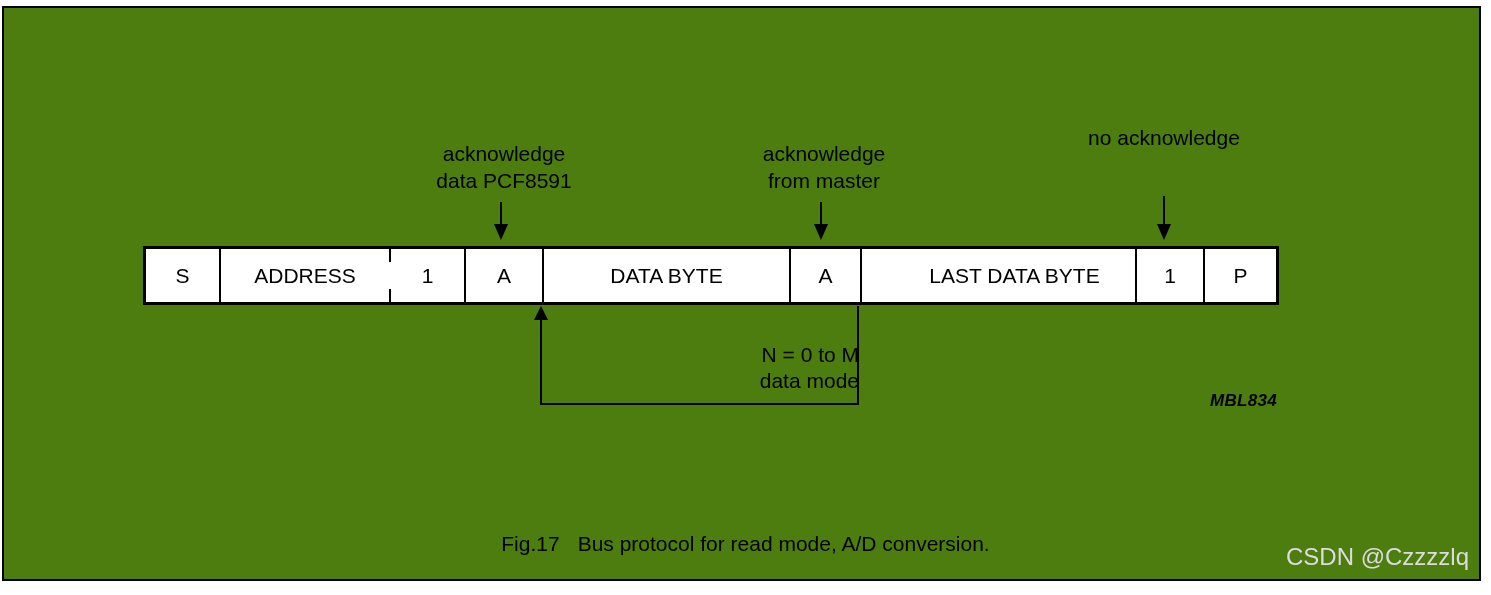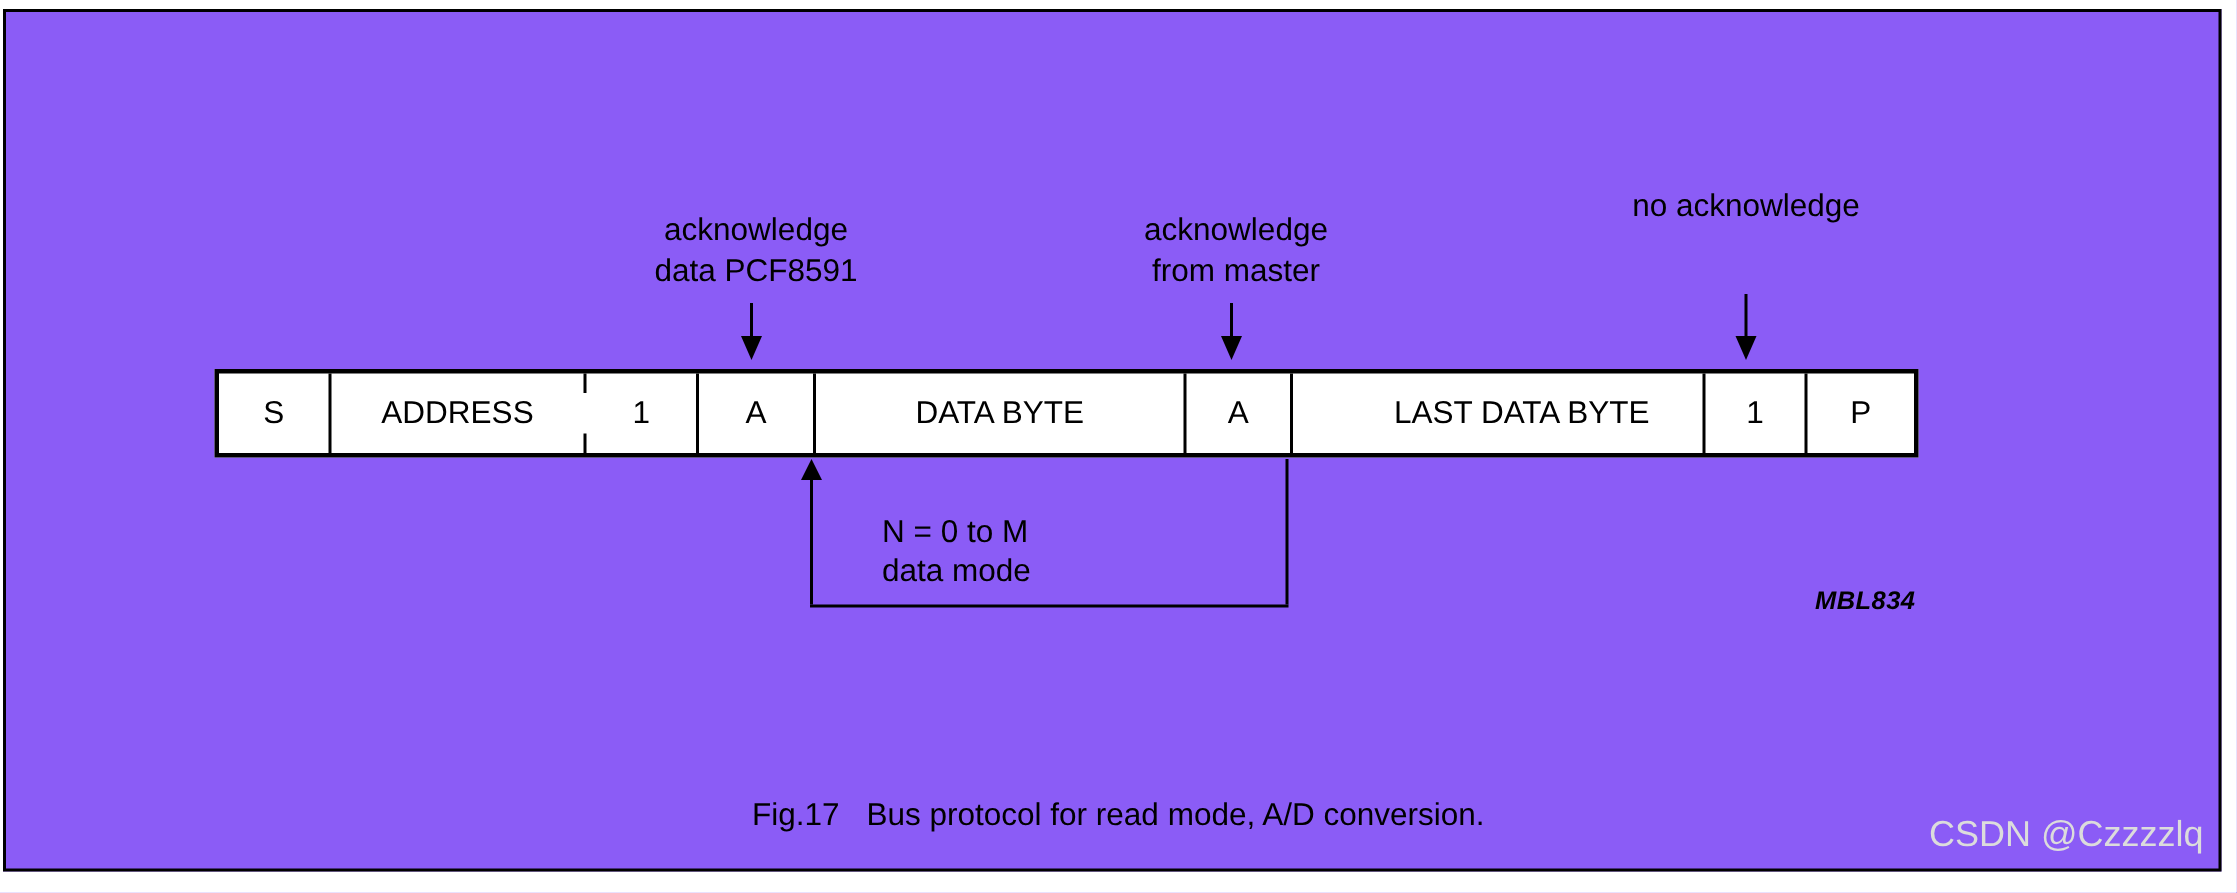--- a/index.html
+++ b/index.html
@@ -19,21 +19,21 @@
   }
   
   #figure-frame {
     position: absolute;
     left: 2px;
     top: 6px;
     width: 1479px;
     height: 575px;
     border: 2px solid #000000;
     box-sizing: border-box;
-    background: #8b5cf6;
+    background: #4d7c0f;
   }
 
   
   .callout {
     position: absolute;
     text-align: center;
     font-size: 21px;
     line-height: 27px;
     color: #000000;
     white-space: nowrap;
@@ -153,25 +153,24 @@
     bottom: 0;
     width: 100%;
     height: 2px;
     background: #000000;
   }
   #bracket-label {
     position: absolute;
     left: 0;
     top: 36px;
     width: 100%;
-    text-align: left;
+    text-align: right;
     font-size: 21px;
     line-height: 26px;
     color: #000000;
-    padding-left: 48px;
   }
 
   
   #drawing-code {
     position: absolute;
     left: 1206px;
     top: 383px;
     font-size: 17px;
     font-style: italic;
     font-weight: bold;

